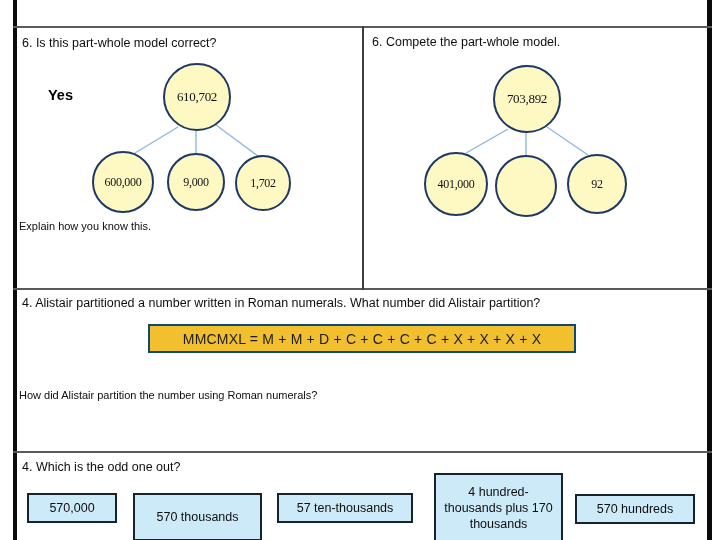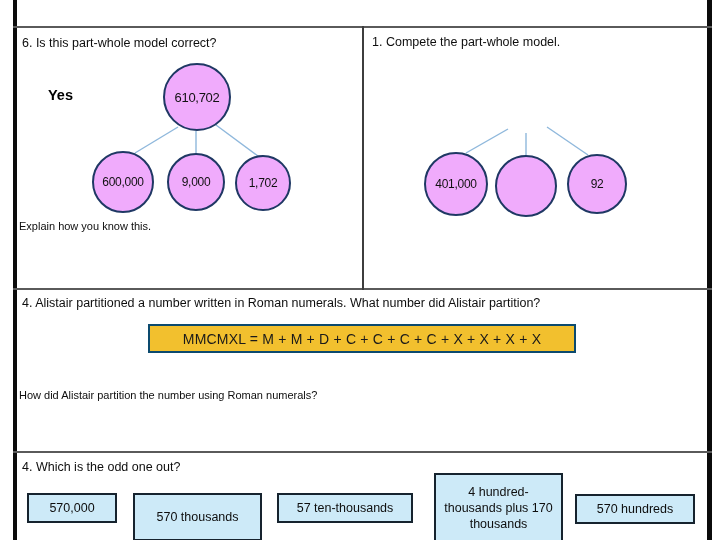--- a/index.html
+++ b/index.html
@@ -9,22 +9,22 @@
     font-family:"Liberation Sans", sans-serif; color:#111; overflow:hidden;
   }
   .vbar { position:absolute; background:#0b0b0b; }
   .hrule { position:absolute; height:2px; background:#5a5a5a; }
   .vdiv  { position:absolute; width:2px; background:#3d3d3d; }
   .qtitle { position:absolute; font-size:12.5px; color:#0e0e0e; white-space:nowrap; }
   .plain  { position:absolute; font-size:11px; color:#0e0e0e; white-space:nowrap; }
   .answer-yes { position:absolute; font-size:14.5px; font-weight:bold; color:#000; }
   .circle {
     position:absolute; border:2.5px solid #1F3864; border-radius:50%;
-    background:#f0abfc; display:flex; align-items:center; justify-content:center;
-    font-size:12px; letter-spacing:-0.3px; color:#111; z-index:2;
+    background:#fef9c3; display:flex; align-items:center; justify-content:center;
+    font-size:12px; letter-spacing:-0.3px; color:#111; z-index:2;font-family:Liberation Serif, serif;
   }
   .circle.big { font-size:13px; }
   svg.links { position:absolute; left:0; top:0; z-index:1; pointer-events:none; }
   .eq-box {
     position:absolute; left:148px; top:324px; width:428px; height:29px;
     background:#F2C02E; border:2px solid #0c4a6e;
     display:flex; align-items:center; justify-content:center;
     font-size:14px; color:#1a1a1a; letter-spacing:0.2px; white-space:nowrap;
   }
   .opt {
@@ -59,22 +59,23 @@
   <div class="qtitle" style="left:22px; top:36px;">6. Is this part-whole model correct?</div>
   <div class="answer-yes" style="left:48px; top:87px;">Yes</div>
 
   <div class="circle big" style="left:163px; top:63px; width:68px; height:68px;">610,702</div>
   <div class="circle" style="left:92px; top:151px; width:62px; height:62px;">600,000</div>
   <div class="circle" style="left:167px; top:153px; width:58px; height:58px;">9,000</div>
   <div class="circle" style="left:235px; top:155px; width:56px; height:56px;">1,702</div>
 
   <div class="plain" style="left:19px; top:220px;">Explain how you know this.</div>
 
-  <div class="qtitle" style="left:372px; top:35px;">1. Compete the part-whole model.</div>
+  <div class="qtitle" style="left:372px; top:35px;">6. Compete the part-whole model.</div>
 
+  <div class="circle big" style="left:493px; top:65px; width:68px; height:68px;">703,892</div>
   <div class="circle" style="left:424px; top:152px; width:64px; height:64px;">401,000</div>
   <div class="circle" style="left:495px; top:155px; width:62px; height:62px;"></div>
   <div class="circle" style="left:567px; top:154px; width:60px; height:60px;">92</div>
 
   <div class="qtitle" style="left:22px; top:296px;">4. Alistair partitioned a number written in Roman numerals. What number did Alistair partition?</div>
   <div class="eq-box">MMCMXL = M + M + D + C + C + C + C + X + X + X + X</div>
   <div class="plain" style="left:19px; top:389px;">How did Alistair partition the number using Roman numerals?</div>
 
   <div class="qtitle" style="left:22px; top:460px;">4. Which is the odd one out?</div>
 

